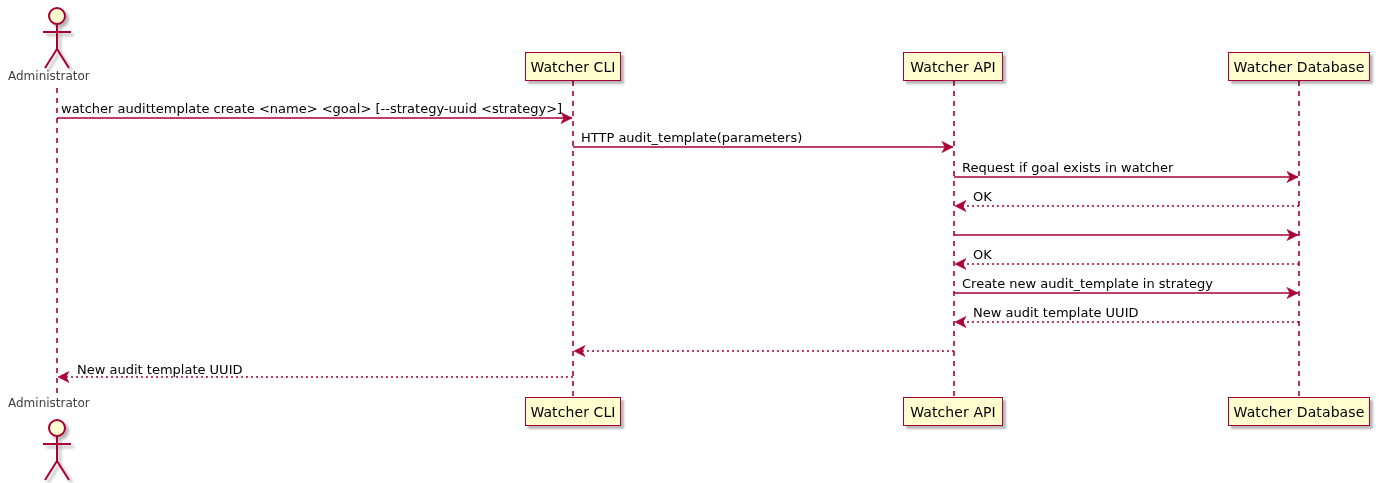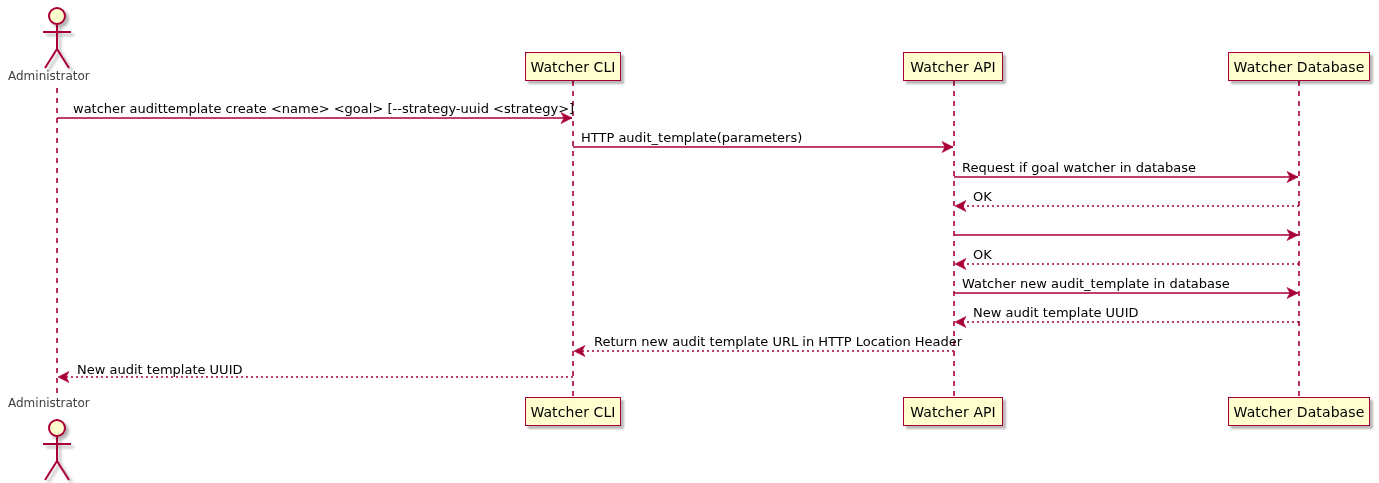--- a/index.html
+++ b/index.html
@@ -113,23 +113,22 @@
   <div class="participant-box" style="left:903px; top:52px; width:100px;">Watcher API</div>
   <div class="participant-box" style="left:1228px; top:52px; width:142px;">Watcher Database</div>
 
   <div class="participant-box" style="left:525px; top:397px; width:96px;">Watcher CLI</div>
   <div class="participant-box" style="left:903px; top:397px; width:100px;">Watcher API</div>
   <div class="participant-box" style="left:1228px; top:397px; width:142px;">Watcher Database</div>
 
   <div class="actor-label" style="left:8px; top:69px;">Administrator</div>
   <div class="actor-label" style="left:8px; top:396px;">Administrator</div>
 
-  <div class="msg-label" style="left:73px; top:101px;text-align:center;">watcher audittemplate create &lt;name&gt; &lt;goal&gt; [--strategy-uuid &lt;strategy&gt;]</div>
+  <div class="msg-label" style="left:61px; top:101px;text-align:center;">watcher audittemplate create &lt;name&gt; &lt;goal&gt; [--strategy-uuid &lt;strategy&gt;]</div>
   <div class="msg-label" style="left:581px; top:130px;">HTTP audit_template(parameters)</div>
-  <div class="msg-label" style="left:962px; top:160px;">Request if goal watcher in database</div>
+  <div class="msg-label" style="left:962px; top:160px;">Request if goal exists in watcher</div>
   <div class="msg-label" style="left:973px; top:189px;">OK</div>
   <div class="msg-label" style="left:973px; top:247px;">OK</div>
-  <div class="msg-label" style="left:962px; top:276px;">Watcher new audit_template in database</div>
+  <div class="msg-label" style="left:962px; top:276px;">Create new audit_template in strategy</div>
   <div class="msg-label" style="left:973px; top:305px;">New audit template UUID</div>
-  <div class="msg-label" style="left:594px; top:334px;">Return new audit template URL in HTTP Location Header</div>
   <div class="msg-label" style="left:77px; top:362px;">New audit template UUID</div>
 
 </div>
 
 </body></html>

